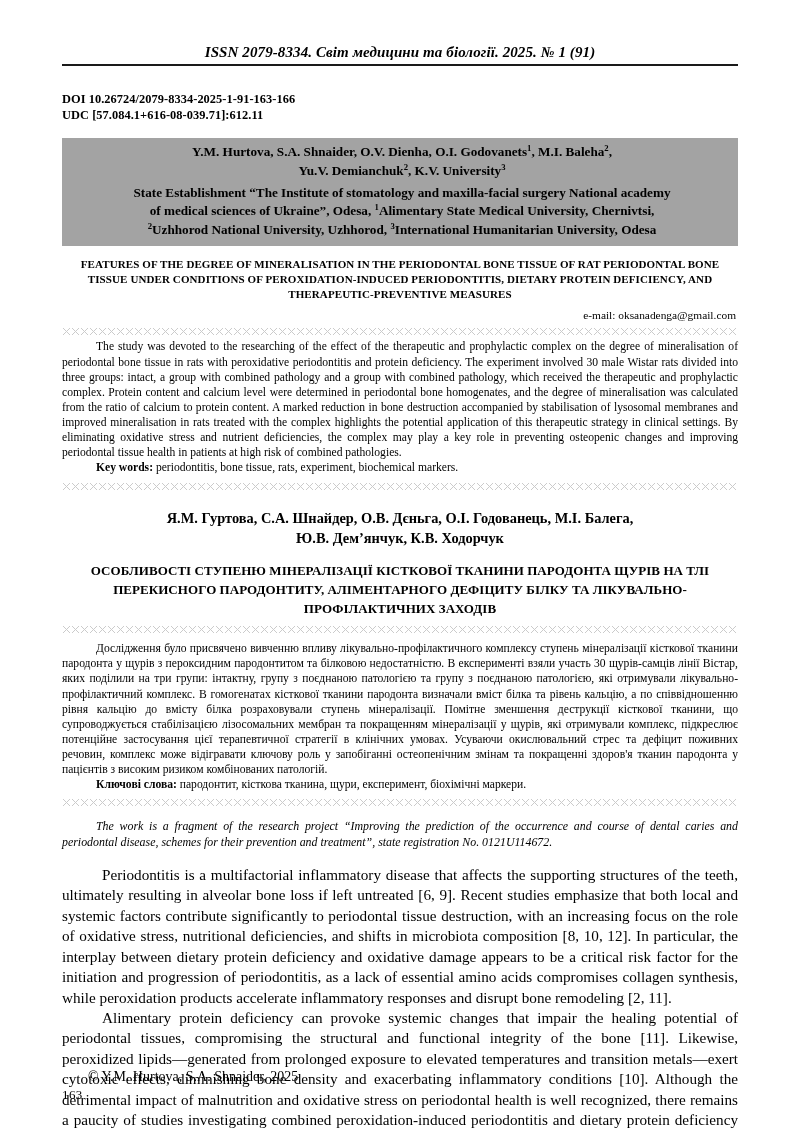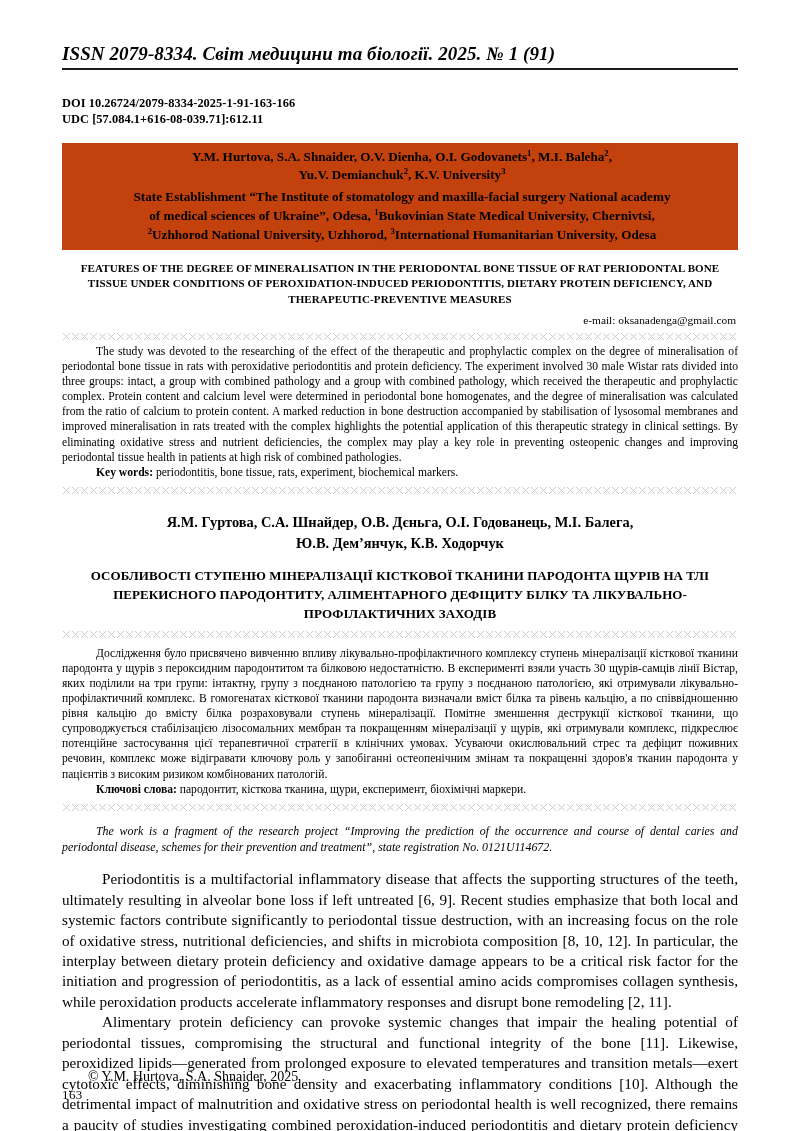--- a/index.html
+++ b/index.html
@@ -19,24 +19,24 @@
     position: relative;
     width: 800px;
     height: 1131px;
     box-sizing: border-box;
     padding: 0 62px;
   }
 
   
   .runhead {
     padding-top: 44px;
-    text-align: left;
+    text-align: center;
     font-style: italic;
     font-weight: bold;
-    font-size: 19px;
+    font-size: 15px;
     letter-spacing: 0.1px;
     line-height: 1.1;
   }
   .runhead-rule {
     margin-top: 3px;
     border-bottom: 2px solid #1a1a1a;
     height: 0;
   }
 
   
@@ -44,21 +44,21 @@
     margin-top: 25px;
     font-weight: bold;
     font-size: 12.4px;
     line-height: 1.32;
     letter-spacing: 0.05px;
   }
 
   
   .authblock {
     margin-top: 15px;
-    background: #c2410c;
+    background: #a3a3a3;
     text-align: center;
     padding: 5px 2px 6px 6px;
     box-sizing: border-box;
   }
   .authblock .names {
     font-weight: bold;
     font-size: 13.2px;
     line-height: 1.42;
   }
   .authblock .affil {
@@ -184,21 +184,21 @@
     <div>UDC [57.084.1+616-08-039.71]:612.11</div>
   </div>
 
   <div class="authblock">
     <div class="names">
       <div><span>Y.M. Hurtova, S.A. Shnaider, O.V. Dienha, O.I. Godovanets</span><sup>1</sup><span>, M.I. Baleha</span><sup>2</sup><span>,</span></div>
       <div><span>Yu.V. Demianchuk</span><sup>2</sup><span>, K.V. University</span><sup>3</sup></div>
     </div>
     <div class="affil">
       <div>State Establishment “The Institute of stomatology and maxilla-facial surgery National academy</div>
-      <div><span>of medical sciences of Ukraine”, Odesa, </span><sup>1</sup><span>Bukovinian State Medical University, Chernivtsi,</span></div>
+      <div><span>of medical sciences of Ukraine”, Odesa, </span><sup>1</sup><span>Alimentary State Medical University, Chernivtsi,</span></div>
       <div><sup>2</sup><span>Uzhhorod National University, Uzhhorod, </span><sup>3</sup><span>International Humanitarian University, Odesa</span></div>
     </div>
   </div>
 
   <div class="title">FEATURES OF THE DEGREE OF MINERALISATION IN THE PERIODONTAL BONE TISSUE OF RAT PERIODONTAL BONE TISSUE UNDER CONDITIONS OF PEROXIDATION-INDUCED PERIODONTITIS, DIETARY PROTEIN DEFICIENCY, AND THERAPEUTIC-PREVENTIVE MEASURES</div>
 
   <div class="email">e-mail: oksanadenga@gmail.com</div>
 
   <div class="zig"></div>
 

